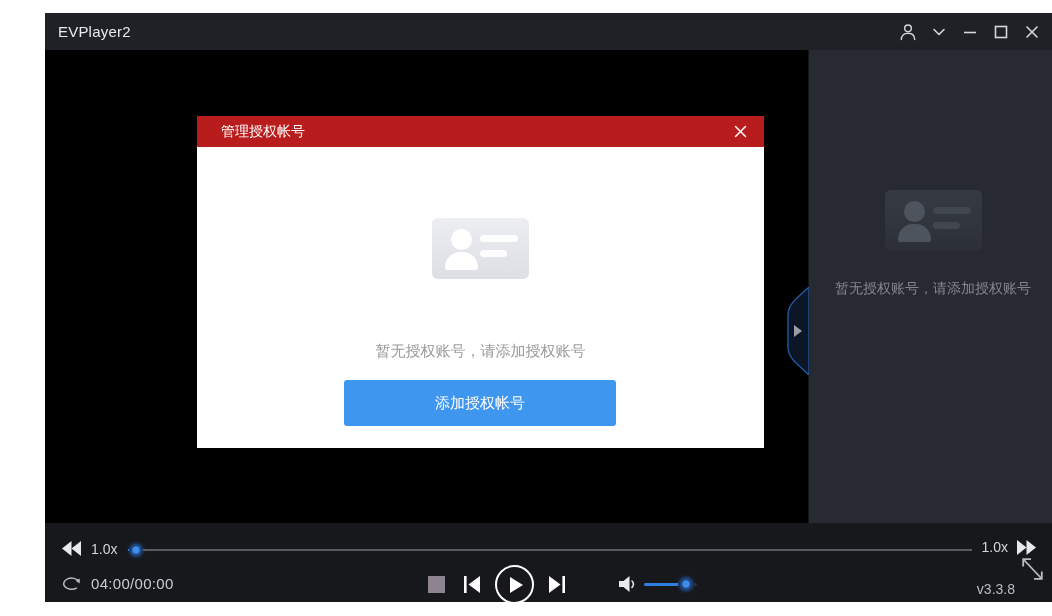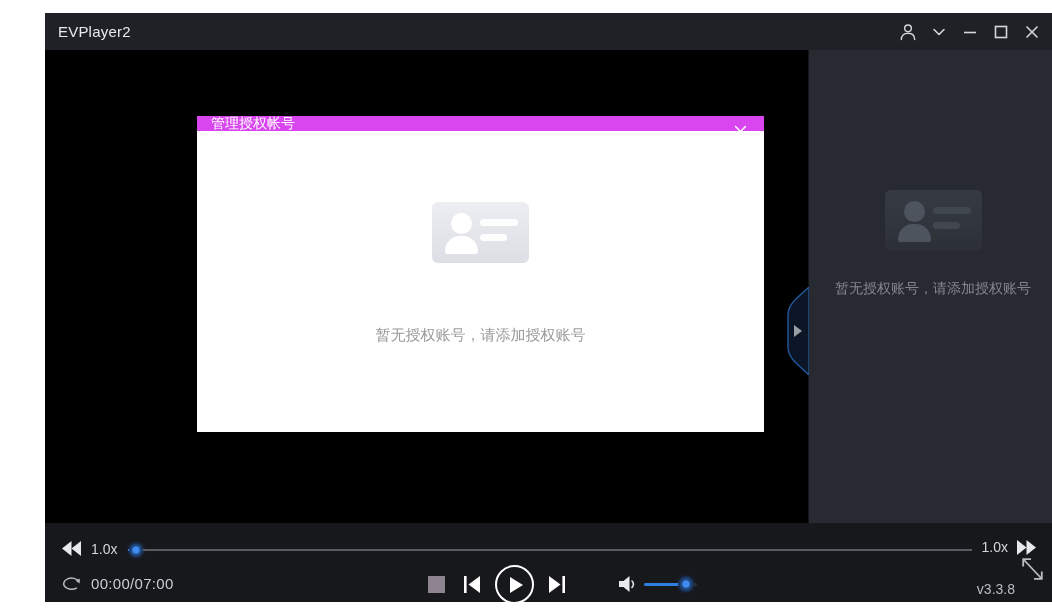--- a/index.html
+++ b/index.html
@@ -36,22 +36,22 @@
   .card.light .head,.card.light .torso { background:#ffffff; }
   .card.light .bar { background:rgba(255,255,255,.92); }
   .card.dark { background:linear-gradient(180deg,#363b43 0%,#31353c 55%,#2c3036 100%); }
   .card.dark .head,.card.dark .torso { background:#4d545e; }
   .card.dark .bar { background:#41474f; }
   .sidebar .card { position:absolute; left:76px; top:140px; }
 
   
   .modal { position:absolute; left:152px; top:103px; width:567px; height:332px;
            box-shadow:0 6px 24px rgba(0,0,0,.55); z-index:5; }
-  .modal-header { height:15px; background:#d946ef; display:flex; align-items:center;
-                  color:#fff; font-size:14px; padding-left:14px; position:relative; }
+  .modal-header { height:31px; background:#b91c1c; display:flex; align-items:center;
+                  color:#fff; font-size:14px; padding-left:24px; position:relative; }
   .modal-close { position:absolute; right:9px; top:0; width:30px; height:31px;
                  display:flex; align-items:center; justify-content:center; cursor:pointer; }
   .modal-body { height:301px; background:#ffffff; position:relative; }
   .modal-body .card { position:absolute; left:235px; top:71px; }
   .modal-empty { position:absolute; top:195px; width:100%; text-align:center;
                  color:#9a9a9c; font-size:15px; }
   .add-btn { position:absolute; left:147px; top:233px; width:272px; height:46px;
              background:#3e96ef; border:none; border-radius:3px; color:#ffffff;
              font-size:15px; cursor:pointer; font-family:inherit; }
 
@@ -155,20 +155,21 @@
       </span>
     </div>
     <div class="modal-body">
       <div class="card light">
         <div class="head"></div>
         <div class="torso"></div>
         <div class="bar bar1"></div>
         <div class="bar bar2"></div>
       </div>
       <div class="modal-empty">暂无授权账号，请添加授权账号</div>
+      <button class="add-btn">添加授权帐号</button>
     </div>
   </div>
 
   <div class="bottombar">
 
     <div class="bb" style="left:17px; top:18px;">
       <svg width="19" height="15" viewBox="0 0 19 15">
         <polygon points="9.5,0 9.5,15 0,7.5" fill="#e8e9eb"></polygon>
         <polygon points="19,0 19,15 9.5,7.5" fill="#e8e9eb"></polygon>
       </svg>
@@ -191,21 +192,21 @@
         </svg>
       </span>
     </div>
 
     <div class="bb" style="left:17px; top:53px;">
       <svg width="19" height="15" viewBox="0 0 19 15">
         <path d="M14.5,12.2 A8,5.6 0 1 1 16.8,5.2" fill="none" stroke="#b9bcc0" stroke-width="1.5" stroke-linecap="round"></path>
         <polygon points="17.8,2.6 17.6,7.4 13.6,4.8" fill="#b9bcc0"></polygon>
       </svg>
     </div>
-    <div class="bb time" style="left:46px; top:52px;">00:00/07:00</div>
+    <div class="bb time" style="left:46px; top:52px;">04:00/00:00</div>
 
     <div class="stop-btn"></div>
 
     <div class="bb" style="left:419px; top:53px;">
       <svg width="16" height="17" viewBox="0 0 16 17">
         <rect x="0" y="0" width="2.6" height="17" fill="#fff"></rect>
         <polygon points="16,0 16,17 4.5,8.5" fill="#fff"></polygon>
       </svg>
     </div>
 

